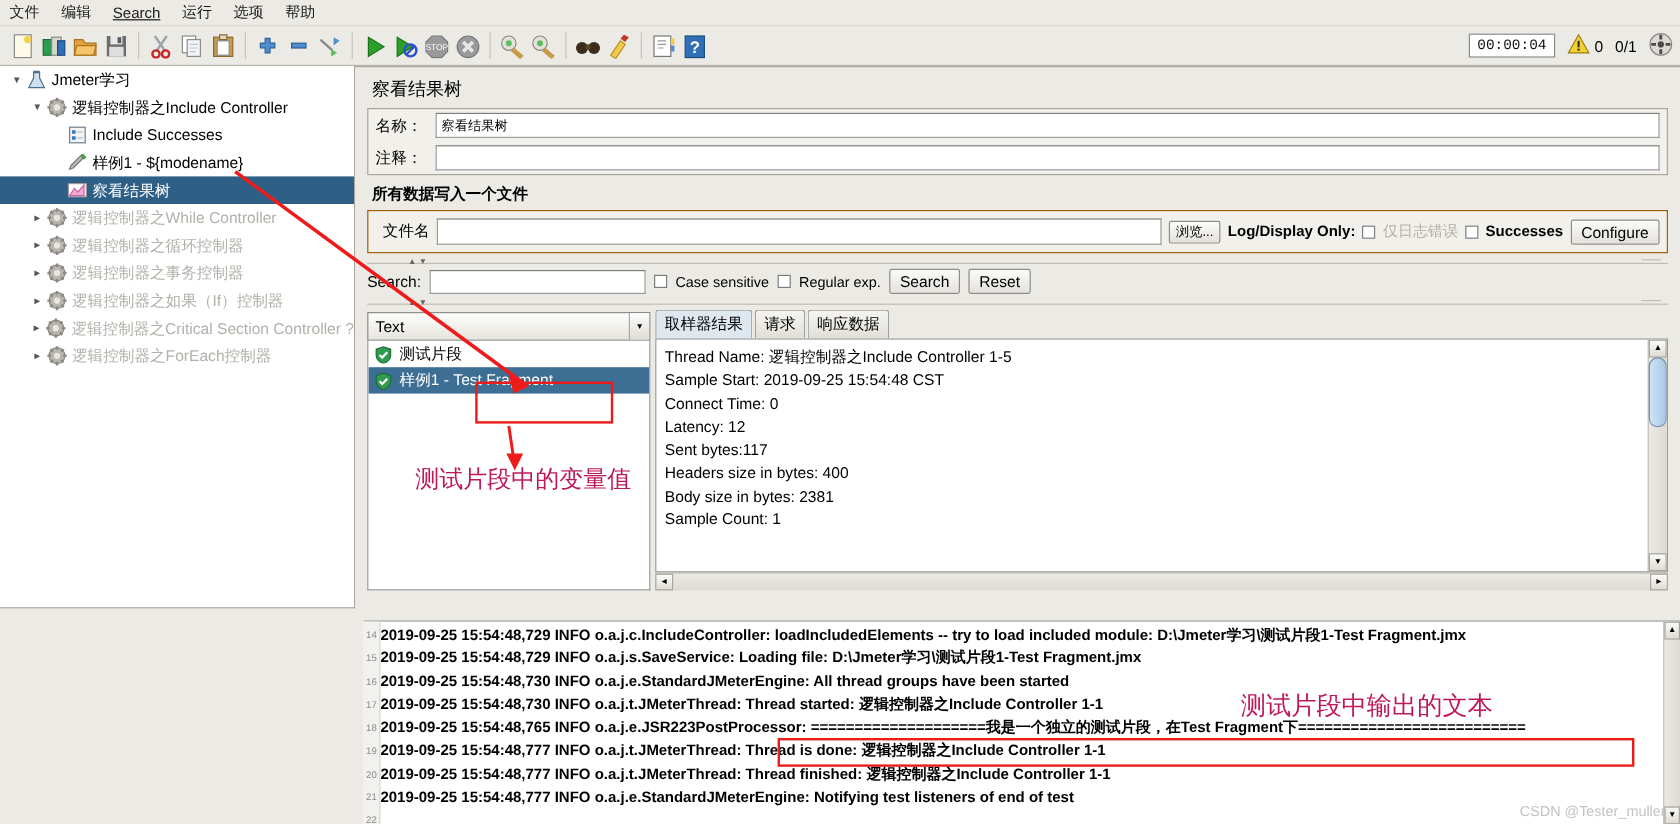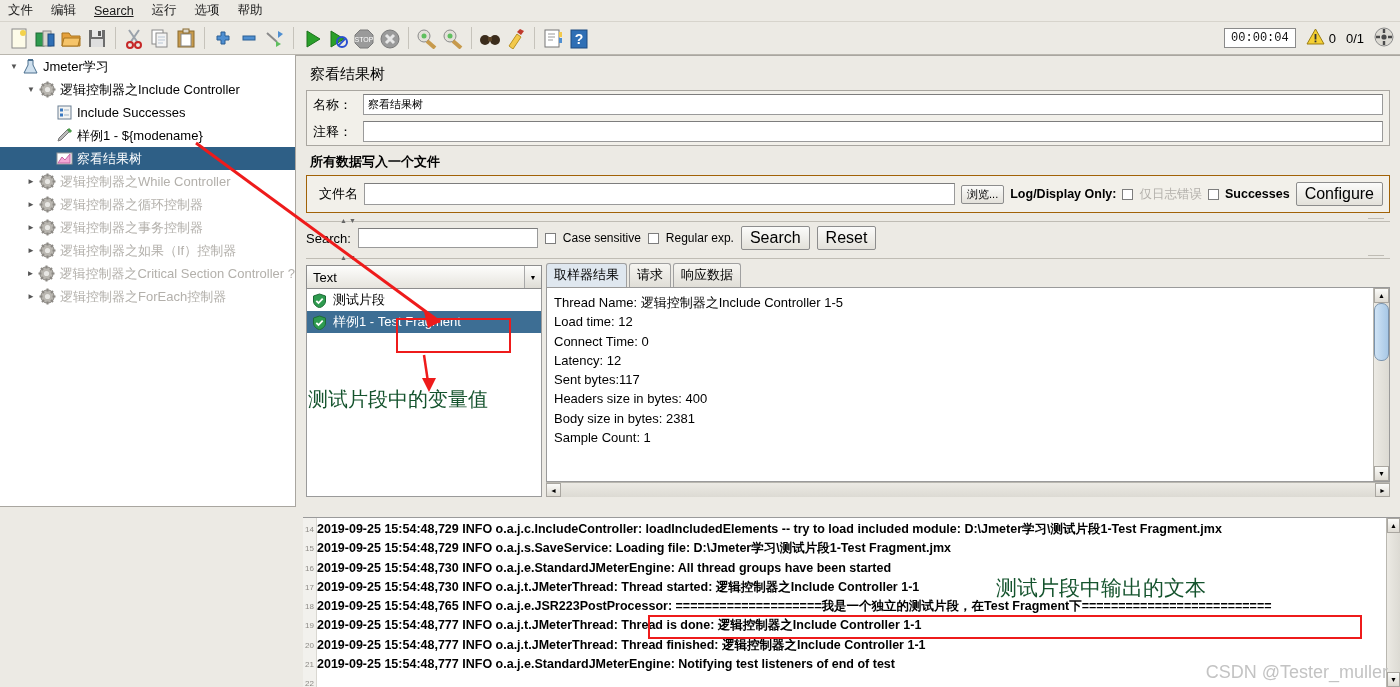--- a/index.html
+++ b/index.html
@@ -54,21 +54,21 @@
   .frow { display:flex; align-items:center; padding:3px 6px; }
   .frow .flabel { width:50px; font-size:13px; }
   .finput {
     flex:1; height:21px; background:#fff; border:1px solid #9a9a9a;
     border-top-color:#7d7d7d; font-size:11px; padding:2px 4px; overflow:hidden; white-space:nowrap;
   }
   .grouptitle { font-size:13px; font-weight:bold; padding:7px 0 4px 14px; }
   .groupbox { border:1px solid #a16207; background:#f2f0ea; margin:0 10px; padding:6px; }
   .btn {
     border:1px solid #8d8d8d; background:linear-gradient(#fbfbfa,#e3e1da);
-    padding:2px 8px; font-size:16px; border-radius:2px; white-space:nowrap;
+    padding:2px 8px; font-size:13px; border-radius:2px; white-space:nowrap;
   }
   .btn.sm { font-size:11px; padding:1px 5px; }
   .cbx { width:11px; height:11px; border:1px solid #7d7d7d; background:#fff; display:inline-block; vertical-align:-1px; }
   .dimtext { color:#b3b0ab; }
   .splitter { height:9px; margin:4px 10px 0 10px; position:relative; }
   .splitter:before {
     content:""; position:absolute; left:0; right:0; top:4px; height:1px; background:#bfbcb4;
   }
   .splitter .arrows { position:absolute; left:34px; top:0; font-size:7px; color:#666; letter-spacing:2px; }
   .splitter .dots { position:absolute; right:6px; top:1px; width:16px; height:1px; background:#bfbcb4;}
@@ -103,24 +103,24 @@
   .strack { flex:1; }
   .hscroll { height:15px; background:linear-gradient(#eceae4,#dcdad3); border-top:1px solid #b9b7b0; display:flex; }
   .hbtn { width:15px; display:flex; align-items:center; justify-content:center; font-size:7px; background:linear-gradient(#fbfbf9,#dedbd3); border:1px solid #a9a6a0;}
   
   #logwrap { position:absolute; left:303px; top:517px; right:0; bottom:0; background:#fff; border-top:1px solid #9a9a9a; display:flex;}
   #gutter { width:14px; background:#f2f1ed; border-right:1px solid #d9d7d1; padding-top:2px;}
   .gnum { height:19.3px; font-size:8px; color:#8d8b86; text-align:right; padding-right:2px; line-height:19.3px;}
   #logtext { flex:1; overflow:hidden; padding-top:2px; }
   .logline { height:19.3px; line-height:19.3px; font-size:12.5px; white-space:nowrap; font-weight:bold; }
   
-  .anno { position:absolute; color:#14532d; font-size:20px; font-weight:normal; white-space:nowrap; }
+  .anno { position:absolute; color:#be185d; font-size:20px; font-weight:normal; white-space:nowrap;padding-left:38px; }
   .redbox { position:absolute; border:2px solid #ee1b1b; }
   svg.annosvg { position:absolute; left:0; top:0; width:1400px; height:687px; pointer-events:none; }
-  #watermark { position:absolute; right:12px; bottom:4px; color:#c3c3c3; font-size:18px; }
+  #watermark { position:absolute; right:12px; bottom:4px; color:#c3c3c3; font-size:12px; }
 </style>
 </head>
 <body>
 
 <div id="menubar">
   <span class="mi">文件</span>
   <span class="mi">编辑</span>
   <span class="mi mn">Search</span>
   <span class="mi">运行</span>
   <span class="mi">选项</span>
@@ -498,21 +498,21 @@
       </div>
       <div id="resultsright">
         <div class="tabs">
             <div class="tab active">取样器结果</div>
             <div class="tab">请求</div>
             <div class="tab">响应数据</div>
           </div>
         <div id="detailbox">
           <div id="detailtext">
               <div>Thread Name: 逻辑控制器之Include Controller 1-5</div>
-              <div>Load time: 12</div>
+              <div>Sample Start: 2019-09-25 15:54:48 CST</div>
               <div>Connect Time: 0</div>
               <div>Latency: 12</div>
               <div>Sent bytes:117</div>
               <div>Headers size in bytes: 400</div>
               <div>Body size in bytes: 2381</div>
               <div>Sample Count: 1</div>
             </div>
           <div class="vscroll">
             <div class="sbtn">▲</div>
             <div class="sthumb"></div>

